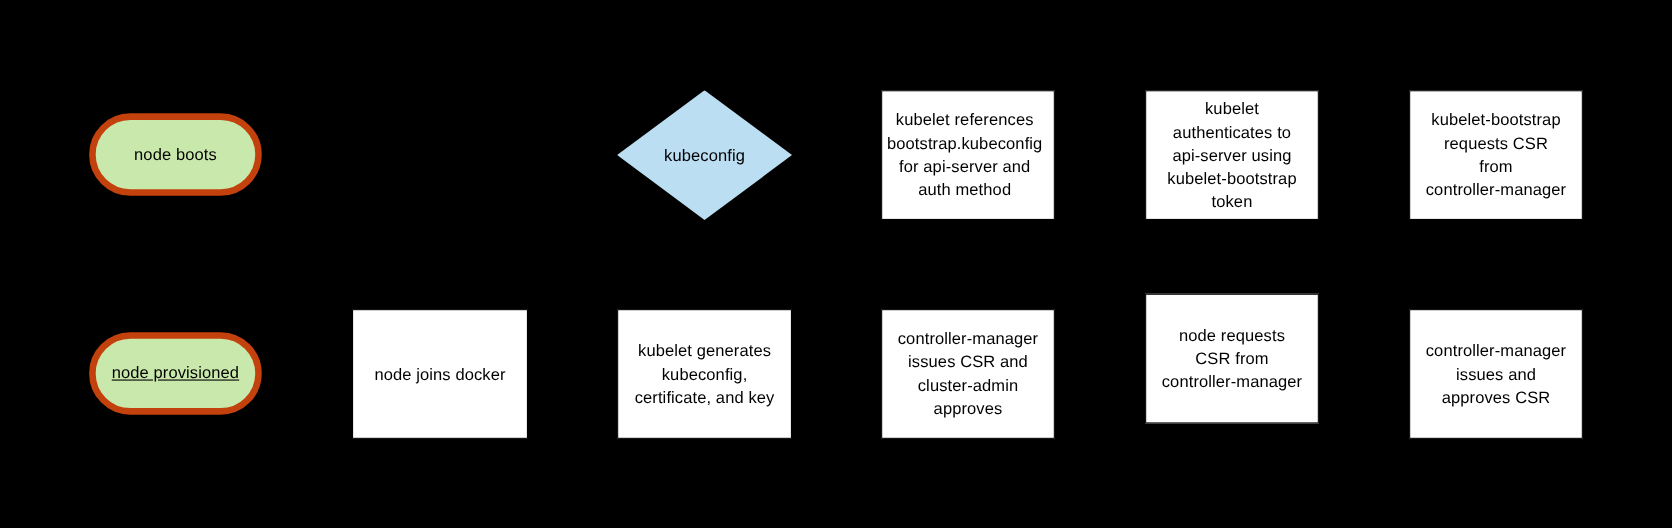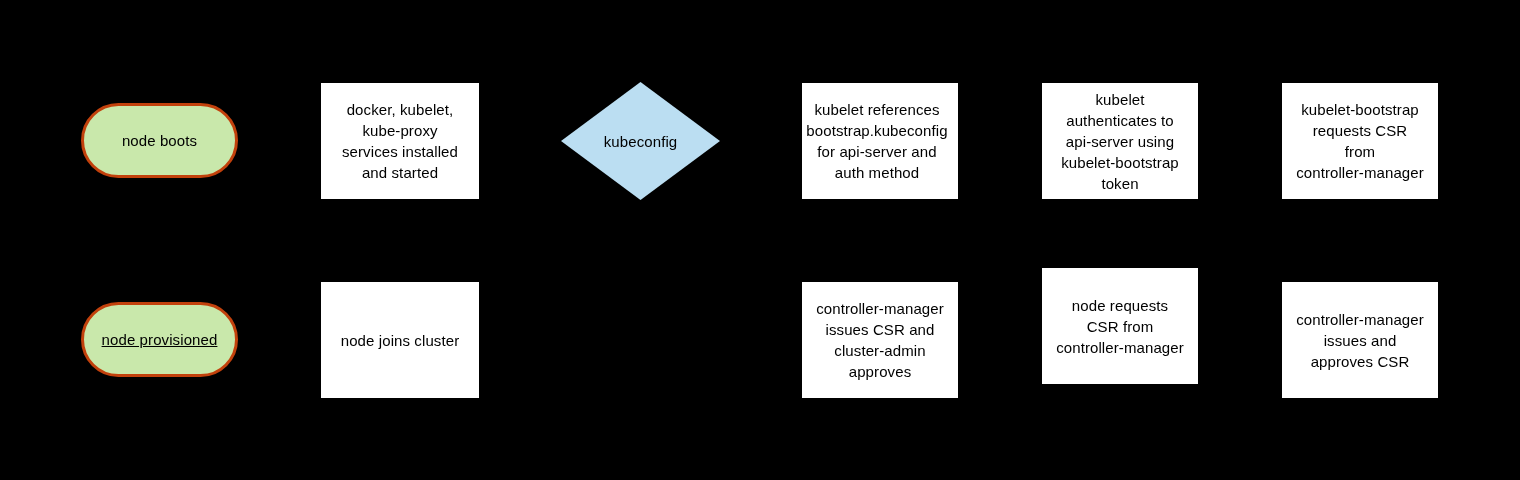--- a/index.html
+++ b/index.html
@@ -49,21 +49,21 @@
   .shape-box .label.overflow {
     white-space: pre-line;
     overflow: visible;
     width: 170px;
     margin-left: -6px;
   }
 
   
   .shape-pill {
     background: #c9e8ab;
-    border: 3px solid #c2410c;
+    border: 6px solid #c2410c;
     border-radius: 38px;
   }
 
   
   .shape-diamond {
     background: transparent;
     border: none;
   }
   .shape-diamond .diamond-bg {
     position: absolute;
@@ -81,26 +81,20 @@
   }
 </style>
 </head>
 <body>
 
 <div id="canvas" style="width: 1520px; height: 480px; background: rgb(0, 0, 0);">
     <div style="position: absolute; left: 0px; top: 0px; width: 100%; height: 100%;">
       <div class="node shape-pill" style="left: 81px; top: 103px; width: 157px; height: 75px;">
         <span class="label">node boots</span>
       </div>
-      <div class="node shape-box" style="left: 320px; top: 82px; width: 160px; height: 118px;">
-        <span class="label">docker, kubelet,
-kube-proxy
-services installed
-and started</span>
-      </div>
       <div class="node shape-box" style="left: 801px; top: 82px; width: 158px; height: 118px;">
         <span class="label overflow">kubelet references
 bootstrap.kubeconfig
 for api-server and
 auth method</span>
       </div>
       <div class="node shape-diamond" style="left: 561px; top: 82px; width: 159px; height: 118px;">
         <div class="diamond-bg"></div>
         <span class="label">kubeconfig</span>
       </div>
@@ -116,21 +110,26 @@
 requests CSR
 from
 controller-manager</span>
       </div>
     </div>
     <div style="position: absolute; left: 0px; top: 0px; width: 100%; height: 100%;">
       <div class="node shape-pill" style="left: 81px; top: 302px; width: 157px; height: 75px; text-decoration: underline;">
         <span class="label">node provisioned</span>
       </div>
       <div class="node shape-box" style="left: 320px; top: 281px; width: 160px; height: 118px;">
-        <span class="label">node joins cluster</span>
+        <span class="label">node joins docker</span>
+      </div>
+      <div class="node shape-box" style="left: 561px; top: 281px; width: 159px; height: 118px;">
+        <span class="label">kubelet generates
+kubeconfig,
+certificate, and key</span>
       </div>
       <div class="node shape-box" style="left: 801px; top: 281px; width: 158px; height: 118px;">
         <span class="label">controller-manager
 issues CSR and
 cluster-admin
 approves</span>
       </div>
       <div class="node shape-box" style="left: 1041px; top: 267px; width: 158px; height: 118px;">
         <span class="label">node requests
 CSR from

